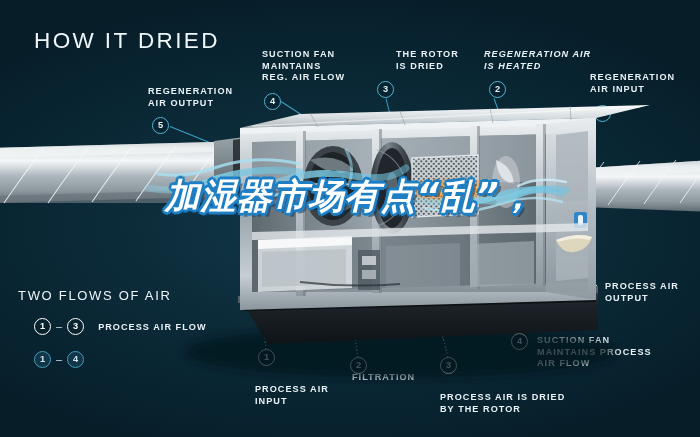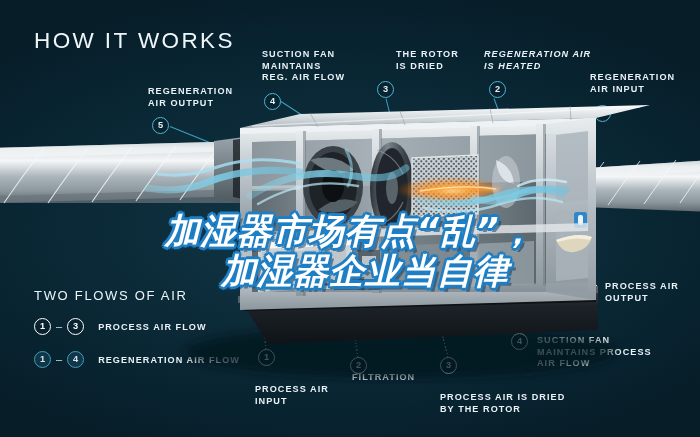--- a/index.html
+++ b/index.html
@@ -32,37 +32,37 @@
   .num.regen{border:1.5px solid #4fb6d4;color:#dff3fa;background:rgba(8,32,44,.55);}
   .num.regen-filled{border:1.5px solid #3f9ebb;color:#cfe9f3;background:rgba(20,58,76,.85);}
   
   .lead{position:absolute;transform-origin:0 50%;height:1px;}
   .lead.dotted{
     background-image:repeating-linear-gradient(to right,#e8f2f6 0 1.6px,transparent 1.6px 3.4px);
   }
   .lead.solid{background:#3fa8cc;}
   
   .legend-title{
-    position:absolute;left:34px;top:288px;color:#eef6f9;
+    position:absolute;left:18px;top:288px;color:#eef6f9;
     font-size:13px;letter-spacing:1.7px;font-weight:400;
   }
   .legend-row{position:absolute;left:34px;display:flex;align-items:center;}
   .legend-dash{color:#cfe0e7;font-size:11px;margin:0 5px;line-height:1;}
   .legend-text{
     color:#e9f2f6;font-size:9.1px;font-weight:700;letter-spacing:1.05px;
     margin-left:14px;text-transform:uppercase;white-space:nowrap;
   }
   .legend-num{
     position:relative;width:17px;height:17px;border-radius:50%;box-sizing:border-box;
     display:flex;align-items:center;justify-content:center;font-size:9.2px;font-weight:700;
   }
   
   #cntitle{
     position:absolute;left:0;top:176px;width:700px;text-align:center;
-    z-index:40;pointer-events:none;margin-top:35px;
+    z-index:40;pointer-events:none;
   }
   #cntitle div{
     font-family:"DejaVu Sans", sans-serif;
     font-size:35px;font-weight:700;color:#ffffff;
     letter-spacing:1px;line-height:40px;font-style:italic;
     text-shadow:
       -2px -2px 0 #1f7fc4, 2px -2px 0 #1f7fc4,
       -2px  2px 0 #1f7fc4, 2px  2px 0 #1f7fc4,
        0px -2.6px 0 #1f7fc4, 0px 2.6px 0 #1f7fc4,
       -2.6px 0 0 #1f7fc4, 2.6px 0 0 #1f7fc4,
@@ -294,25 +294,24 @@
       <path d="M 418 200 q 44 8 80 -4 q 34 -12 64 -2" stroke="url(#gAir)" stroke-width="6.5" opacity=".9"></path>
       <path d="M 424 208 q 44 8 76 -4 q 32 -11 62 -2" stroke="#b6e5f4" stroke-width="2.6" opacity=".75"></path>
 
       <path d="M 566 190 q -30 -4 -52 6 q -22 9 -40 2" stroke="url(#gAir)" stroke-width="7" opacity=".95"></path>
       <path d="M 566 182 q -28 -6 -48 4" stroke="#cdeefa" stroke-width="2.4" opacity=".8"></path>
 
       <path d="M 346 150 q 10 18 2 36" stroke="#9adcf0" stroke-width="3" opacity=".55"></path>
     </g>
   </svg>
 
-  <div class="howtitle">HOW IT WORKS</div>
+  <div class="howtitle">HOW IT DRIED</div>
 
   <div id="cntitle">
     <div class="l1">加湿器市场有点“乱”，</div>
-    <div class="l2">加湿器企业当自律</div>
   </div>
 
   <div id="callout-layer">
       <div class="lead solid" style="left: 170px; top: 126px; width: 50px; transform: rotate(22deg); opacity: 0.95;"></div>
       <div class="num regen" style="left: 152px; top: 117px;">5</div>
       <div class="lbl" style="left: 148px; top: 86px;">REGENERATION
 AIR OUTPUT</div>
       <div class="lead solid" style="left: 281px; top: 101px; width: 50px; transform: rotate(33deg); opacity: 0.95;"></div>
       <div class="num regen" style="left: 264px; top: 93px;">4</div>
       <div class="lbl" style="left: 262px; top: 49px;">SUCTION FAN
@@ -357,17 +356,16 @@
       <div class="legend-row" style="top: 318px;">
         <div class="legend-num num proc" style="position: relative;">1</div>
         <span class="legend-dash">–</span>
         <div class="legend-num num proc" style="position: relative;">3</div>
         <span class="legend-text">PROCESS AIR FLOW</span>
       </div>
       <div class="legend-row" style="top: 351px;">
         <div class="legend-num num regen-filled" style="position: relative;">1</div>
         <span class="legend-dash">–</span>
         <div class="legend-num num regen-filled" style="position: relative;">4</div>
-        <span class="legend-text">REGENERATION AIR FLOW</span>
       </div>
     </div>
 
 </div>
 
 </body></html>

